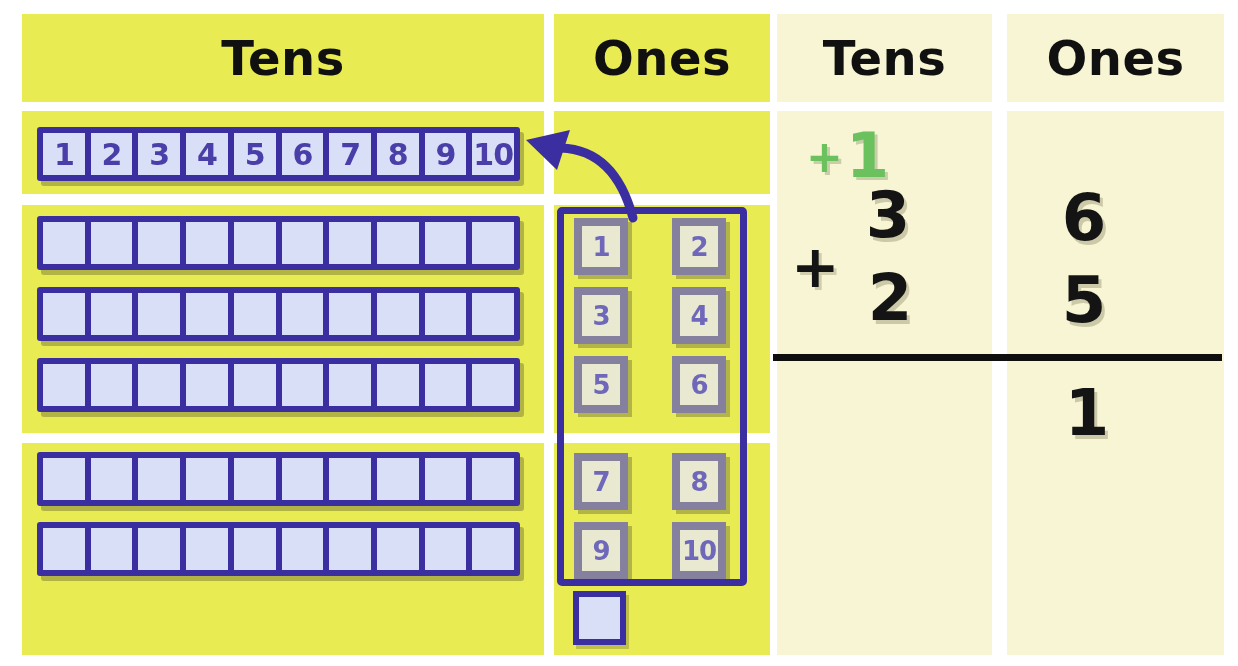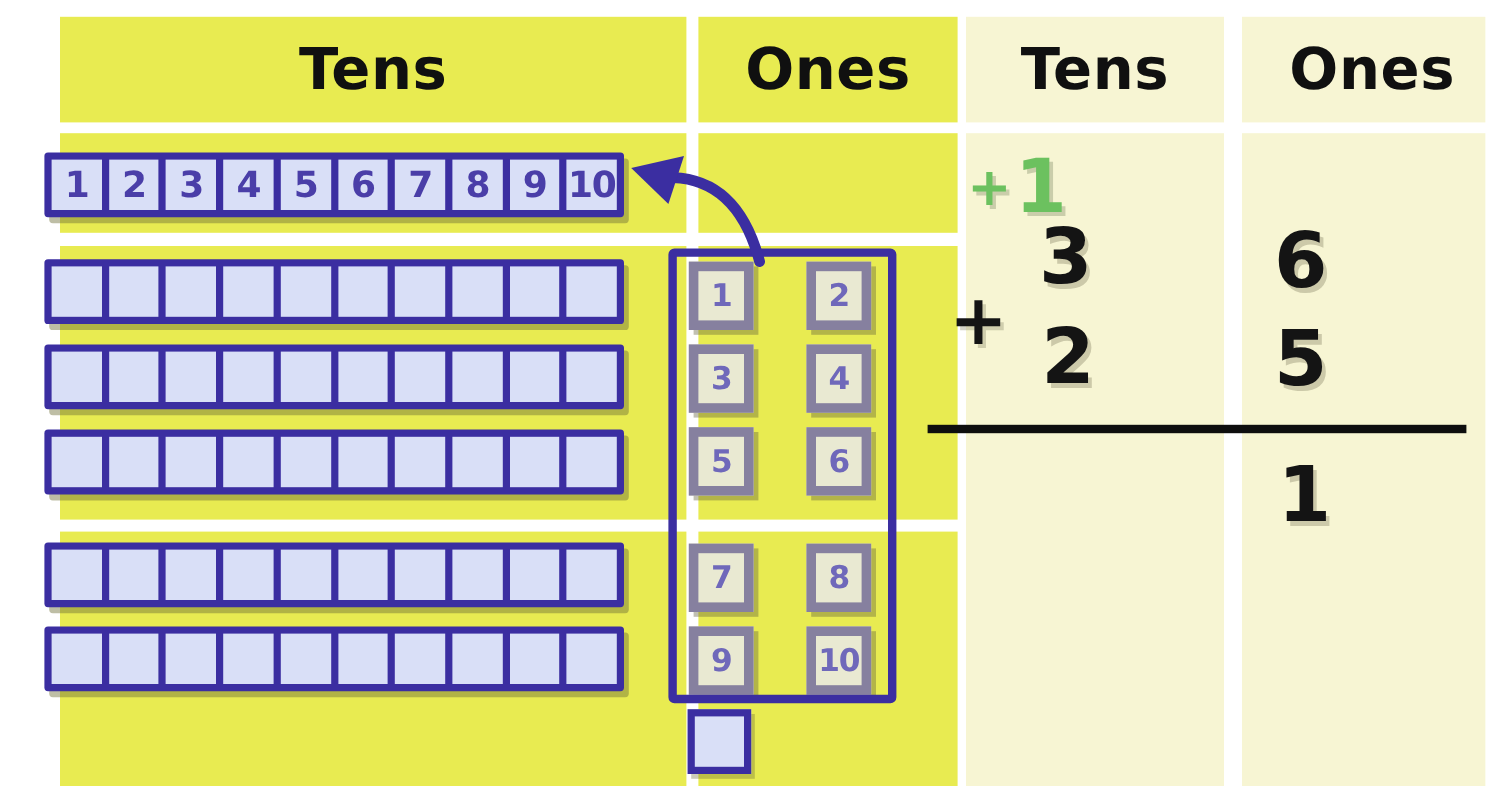--- a/index.html
+++ b/index.html
@@ -1,20 +1,20 @@
 <!DOCTYPE html>
 <html><head>
 <meta charset="utf-8">
 <style>
   html,body { margin:0; padding:0; background:#ffffff; }
   .canvas {
     position:relative; width:1238px; height:666px; background:#ffffff;
     font-family:"DejaVu Sans", sans-serif; overflow:hidden;
   }
-  .panel { position:absolute; background:#E8EB51;margin-left:28px; }
+  .panel { position:absolute; background:#E8EB51; }
   .panel.cream { background:#F7F5D3; }
 
   
   .col-left  { left:22px;   width:522px; }
   .col-mid   { left:554px;  width:216px; }
   .col-rtens { left:777px;  width:215px; }
   .col-rones { left:1007px; width:217px; }
 
   
   .row-hdr { top:14px;  height:88px; }

